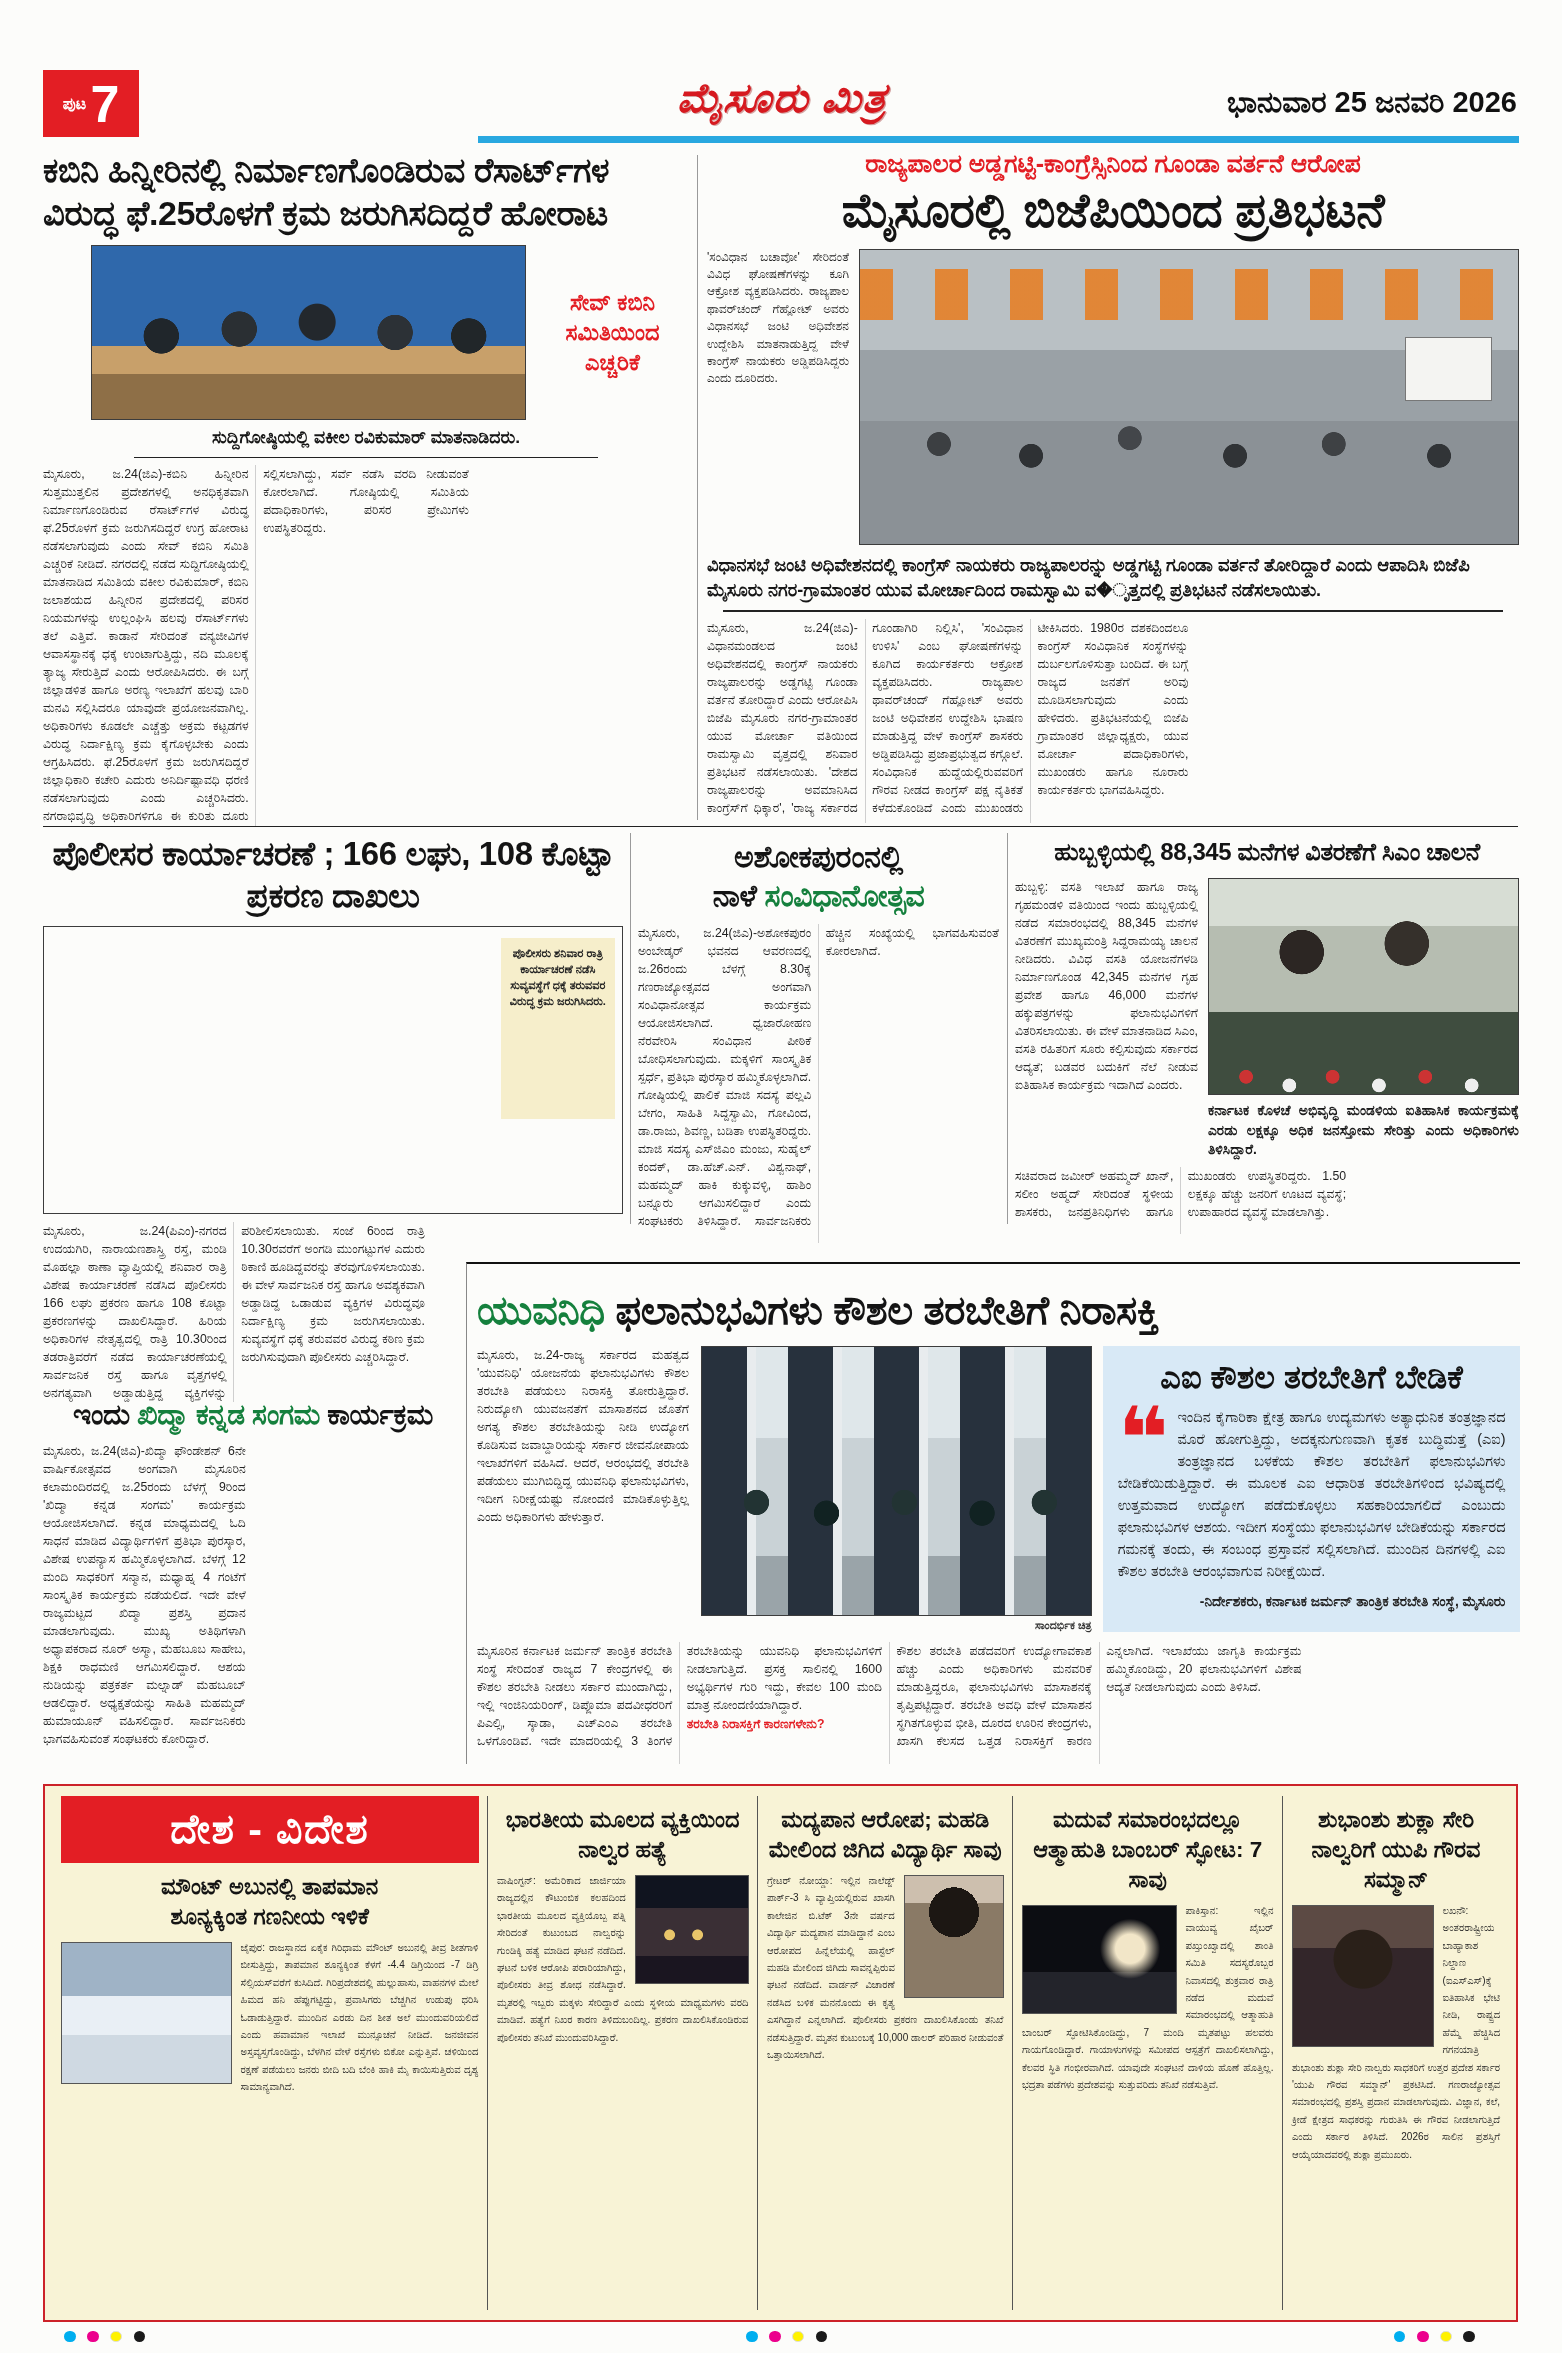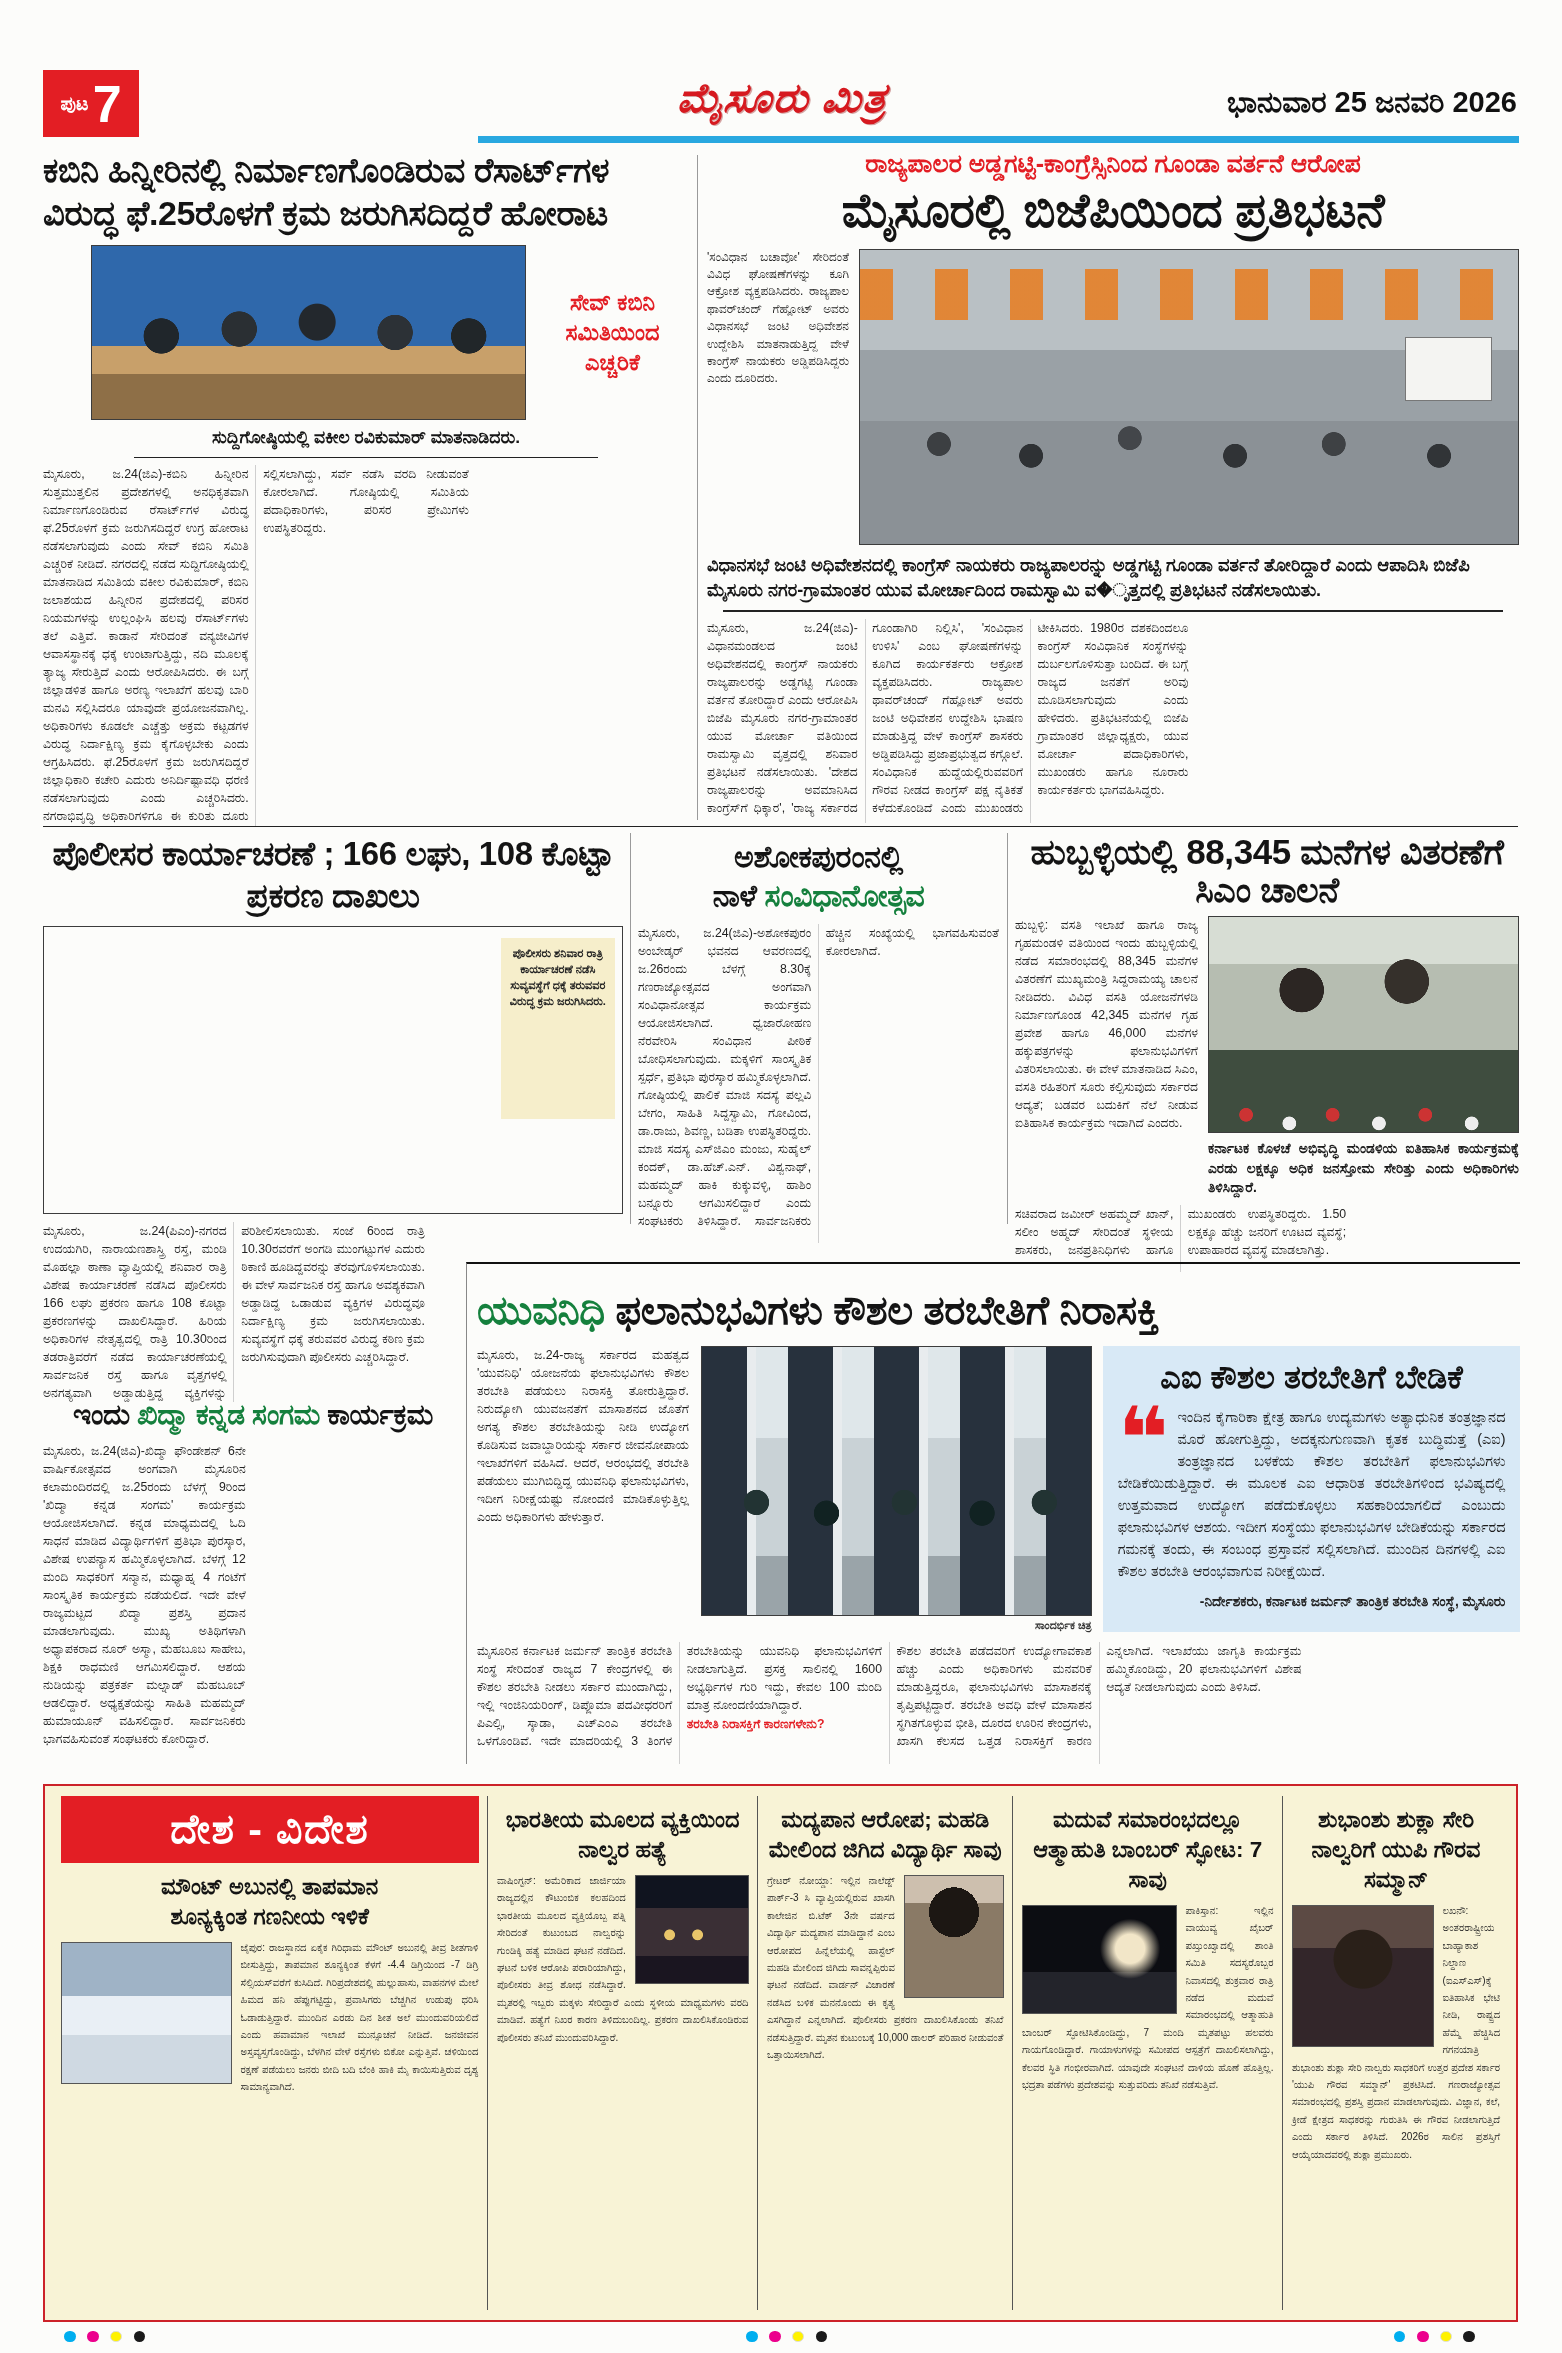--- a/index.html
+++ b/index.html
@@ -3,21 +3,21 @@
 <meta charset="utf-8">
 <style>
   *{box-sizing:border-box;margin:0;padding:0}
   html,body{background:#e9e9e9}
   body{font-family:"Liberation Sans","DejaVu Sans",sans-serif;color:#1a1a1a}
   .page{position:relative;width:1562px;height:2354px;background:#fcfcfa;margin:0 auto;overflow:hidden}
 
   
   .page-box{position:absolute;left:43px;top:70px;width:96px;height:67px;background:#e31e24;color:#fff;
     display:flex;align-items:center;justify-content:center;gap:4.3px}
-  .page-box .lbl{font-size:19px;font-weight:700}
+  .page-box .lbl{font-size:16px;font-weight:700}
   .page-box .num{font-size:52px;font-weight:800;line-height:1}
   .region-box{position:absolute;left:139px;top:70px;width:338px;height:67px;background:#cfdccf;
     display:flex;align-items:center;padding-left:25px;font-size:34px;font-weight:800;letter-spacing:0.7px;color:#101010}
   .masthead{position:absolute;left:623px;top:75px;width:319px;text-align:center;font-size:41px;font-weight:800;
     color:#d6191f;font-style:italic;letter-spacing:1.4px;transform:skewX(-5deg);text-shadow:1.4px 1.4px 0 rgba(139,0,0,.35)}
   .edition-date{position:absolute;right:45px;top:86px;font-size:29px;font-weight:800;color:#111}
   .blue-rule{position:absolute;left:478px;top:136px;width:1041px;height:7.2px;background:#29a8e0}
 
   
   .headline{font-weight:800;color:#141414;letter-spacing:-0.4px}
@@ -90,21 +90,21 @@
   .khidma .headline{font-size:28px;line-height:36px;text-align:center}
   .khidma .body-txt{column-count:2;height:312px;margin-top:8.7px}
 
   
   .ashok{position:absolute;left:638px;top:837px;width:361px}
   .ashok .headline{font-size:30px;line-height:39px;text-align:center}
   .ashok .body-txt{column-count:2;height:319px;margin-top:8.7px}
 
   
   .hub{position:absolute;left:1015px;top:833px;width:504px}
-  .hub .headline{font-size:35px;line-height:38px;text-align:center}
+  .hub .headline{font-size:24px;line-height:38px;text-align:center}
   .hub .row{display:flex;gap:10px;margin-top:7.2px}
   .hub .col-txt{width:183px;font-size:12.3px;line-height:18px;text-align:justify;color:#222}
   .hub figure{flex:1}
   .ph-cm{width:100%;height:217px;
     background:
       radial-gradient(circle at 30% 34%, #2c2623 0 22px, transparent 22.5px),
       radial-gradient(circle at 64% 30%, #35302b 0 22px, transparent 22.5px),
       radial-gradient(circle at 12% 92%, #c33 0 6.5px, transparent 7.2px),
       radial-gradient(circle at 26% 96%, #eee 0 6.5px, transparent 7.2px),
       radial-gradient(circle at 40% 92%, #c33 0 6.5px, transparent 7.2px),

